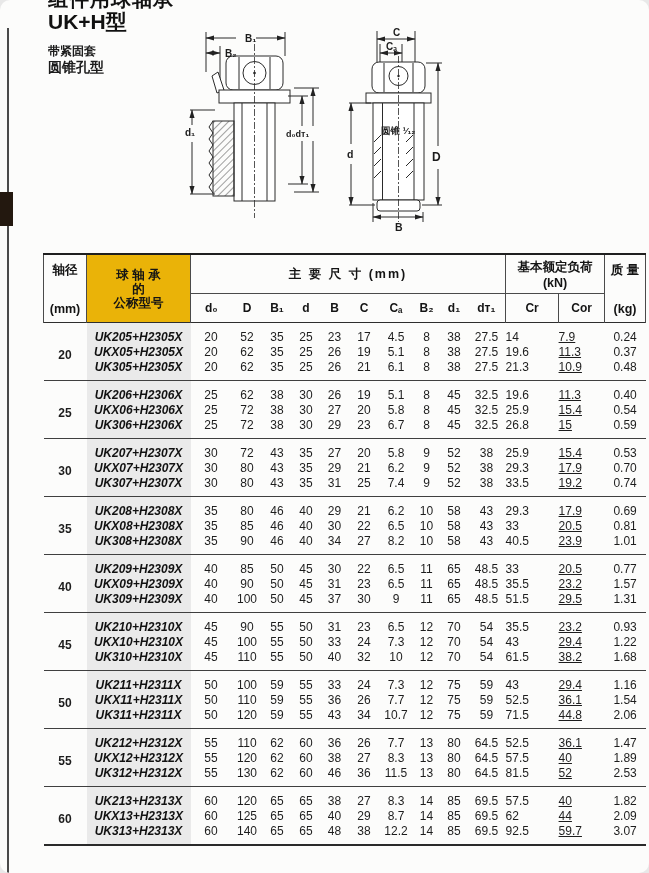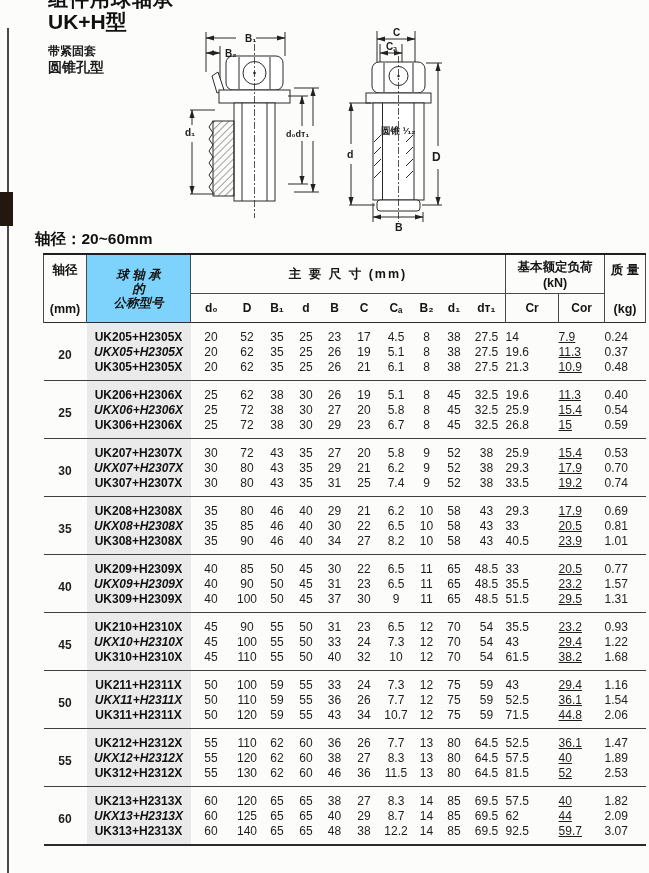--- a/index.html
+++ b/index.html
@@ -1,17 +1,17 @@
 <!DOCTYPE html>
 <html><head>
 <meta charset="utf-8">
 <style>
   html,body{margin:0;padding:0;background:#e8e8e8;}
   .page{position:relative;width:649px;height:873px;background:#fcfcfb;overflow:hidden;
-        font-family:"Liberation Sans",sans-serif;color:#1c1c1c;}
+        font-family:"Liberation Sans",sans-serif;color:#1c1c1c;border-radius:10px;}
   
   .page-rule{position:absolute;left:7px;top:28px;width:2px;height:845px;background:#4a4a4a;}
   .page-tab{position:absolute;left:0;top:192px;width:13px;height:34px;background:#23180f;}
   .title-clip{position:absolute;left:48px;top:0;height:10px;overflow:hidden;width:220px;}
   .title-clip .t1{position:relative;top:-14px;font-size:20px;font-weight:bold;letter-spacing:1px;color:#111;}
   .title2{position:absolute;left:48px;top:8px;font-size:21px;font-weight:bold;color:#111;}
   .sub1{position:absolute;left:48px;top:43px;font-size:12px;font-weight:bold;}
   .sub2{position:absolute;left:48px;top:59px;font-size:14px;font-weight:bold;}
   .section-heading{position:absolute;left:35px;top:229px;font-size:15.5px;font-weight:bold;color:#111;}
   .drawL{position:absolute;left:182px;top:26px;}
@@ -19,39 +19,39 @@
   svg text{font-family:"Liberation Sans",sans-serif;fill:#1c1c1c;}
   
   table.spec{position:absolute;left:43px;top:253px;width:602px;border-collapse:collapse;table-layout:fixed;
     border-top:2.4px solid #1f1f1f;border-bottom:2.2px solid #2a2a2a;font-size:12px;}
   table.spec th,table.spec td{padding:0;}
   thead{border-bottom:1.8px solid #2e2e2e;}
   thead th{font-weight:bold;font-size:12.5px;color:#141414;}
   thead tr.r1 th{height:38px;vertical-align:middle;}
   thead tr.r2 th{height:28px;vertical-align:middle;font-size:12px;}
   .h-shaft{border-left:1.4px solid #4a4a4a;border-right:1.2px solid #4a4a4a;}
-  .h-model{border-right:1.2px solid #4a4a4a;background:#7dd3fc;font-style:italic;}
+  .h-model{border-right:1.2px solid #4a4a4a;background:#eab308;}
   .h-dims{border-right:1.2px solid #4a4a4a;border-bottom:1.2px solid #4a4a4a;letter-spacing:2px;}
   .h-load{border-right:1.2px solid #4a4a4a;border-bottom:1.2px solid #4a4a4a;}
   .h-mass{border-left:1.2px solid #4a4a4a;border-right:1.4px solid #4a4a4a;}
   .h-shaft div,.h-mass div{text-align:center;}
   .gap-top{margin-top:23px;}
   .h-model div{text-align:center;line-height:14px;}
   .s-cr{border-left:1.2px solid #4a4a4a;border-right:1.2px solid #4a4a4a;}
   tbody + tbody{border-top:1.5px solid #3f3f3f;}
   tbody td{height:15px;font-size:12px;color:#1d1d1d;vertical-align:middle;}
   tbody tr:first-child td{padding-top:6px;}
   tbody tr:last-child td{padding-bottom:6px;}
   .c-shaft{text-align:center;font-weight:bold;}
-  .c-model{text-align:center;font-weight:bold;background:#eaeaea;color:#111;}
+  .c-model{text-align:center;font-weight:bold;background:#eaeaea;color:#111;font-style:italic;}
   .c-model.italic{font-style:italic;font-weight:bold;}
   .c-dim{text-align:center;}
   .c-cr{text-align:left;padding-left:8px;}
   .c-cor{text-align:left;padding-left:5px;text-decoration:underline;}
-  .c-mass{text-align:left;padding-left:11px;}
+  .c-mass{text-align:center;padding-left:11px;}
 </style>
 </head>
 <body>
 
 <div class="page">
 
   <div class="page-rule"></div>
   <div class="page-tab"></div>
 
   <div class="title-clip">
@@ -175,21 +175,20 @@
       <line x1="29" y1="191" x2="79" y2="191" marker-start="url(#arR)" marker-end="url(#arR)"></line>
     </g>
     <text x="49" y="10" font-size="10" font-weight="bold">C</text>
     <text x="42" y="24" font-size="10" font-weight="bold">Cₐ</text>
     <text x="37" y="108" font-size="9.5" font-weight="bold">圆锥 ¹⁄₁₂</text>
     <text x="3" y="132" font-size="10.5" font-weight="bold">d</text>
     <text x="88" y="135" font-size="12" font-weight="bold">D</text>
     <text x="51" y="205" font-size="10.5" font-weight="bold">B</text>
   </svg>
 
-  <div class="section-heading">轴径：20~60mm</div>
 
   <table class="spec" id="spec-table">
     <colgroup>
       <col style="width:43px">
         <col style="width:104px">
       <col style="width:41px">
         <col style="width:31px">
         <col style="width:29px">
         <col style="width:29px">
       <col style="width:28px">

